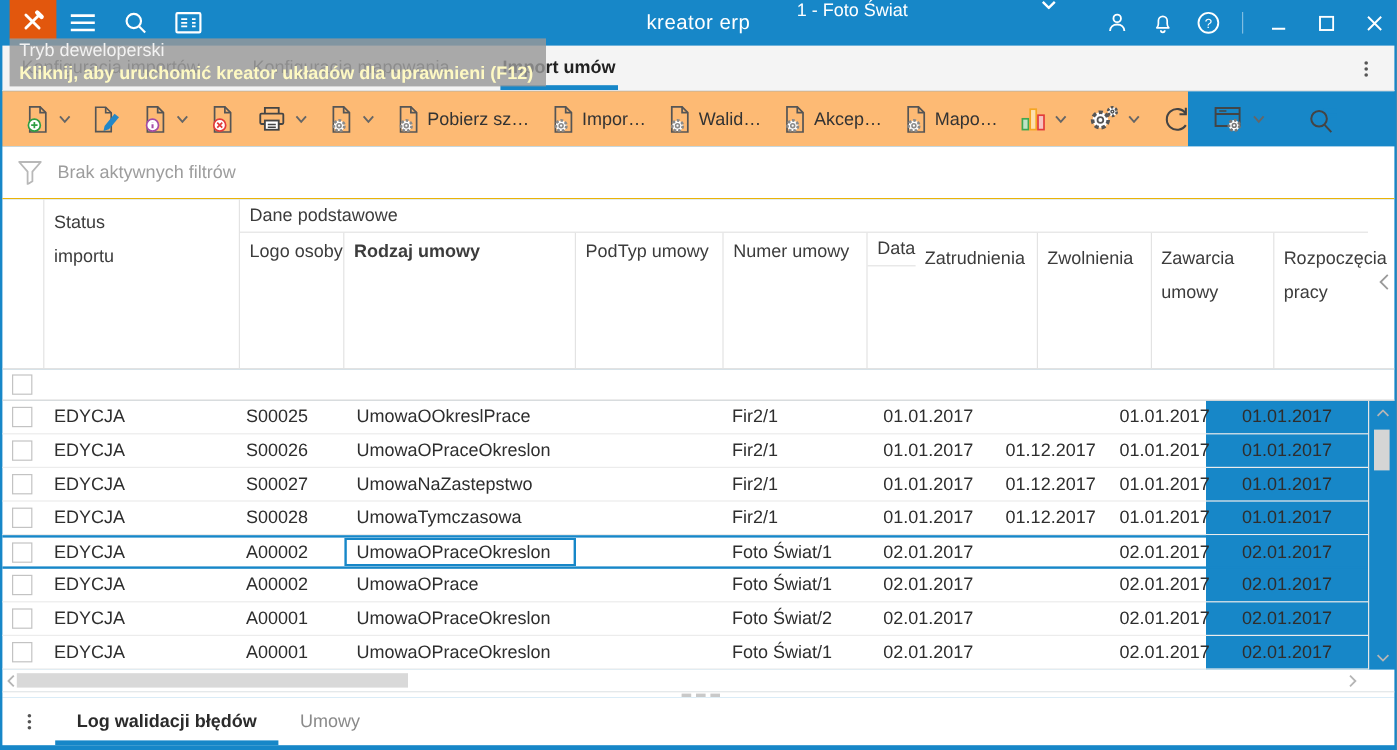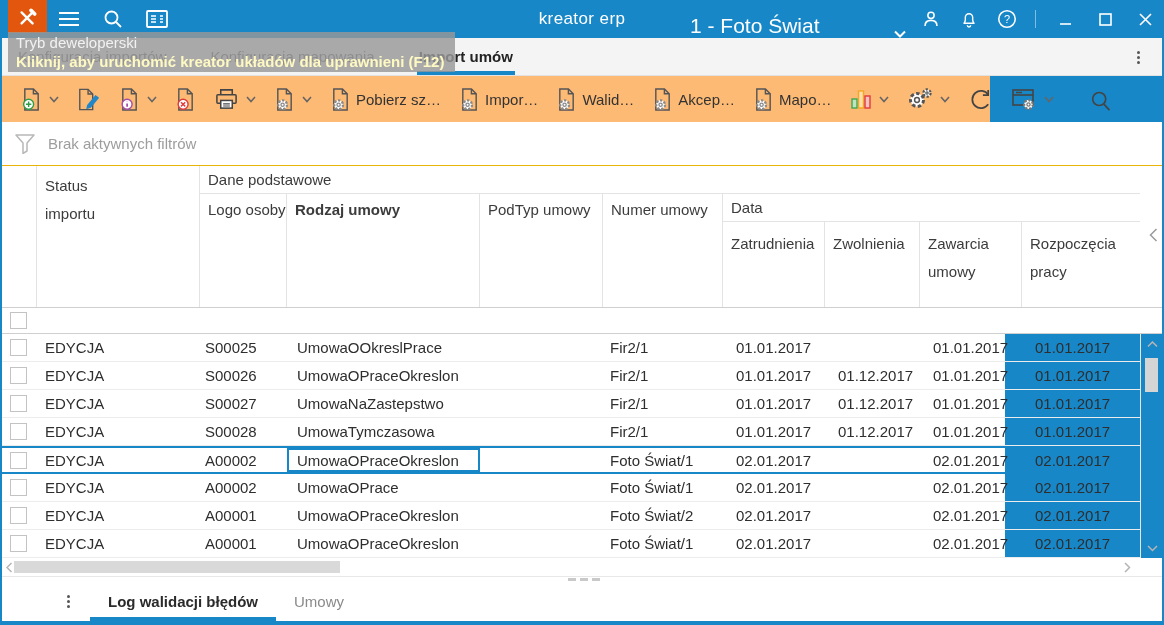--- a/index.html
+++ b/index.html
@@ -5,21 +5,21 @@
   * { margin:0; padding:0; box-sizing:border-box; }
   html,body { background:#888; }
   body { font-family:"Liberation Sans", sans-serif; }
   #app { position:relative; width:1164px; height:625px; background:#1787c8; overflow:hidden; }
 
   
   .topbar { position:absolute; top:0; left:0; width:100%; height:38px; background:#1787c8; display:flex; align-items:center; color:#fff; }
   .app-tile { position:absolute; left:8px; top:0; width:39px; height:33px; background:#e2570d; display:flex; align-items:center; justify-content:center; cursor:pointer; }
   .tb-icon { position:absolute; top:0; height:38px; width:30px; display:flex; align-items:center; justify-content:center; cursor:pointer; }
   .brand { position:absolute; left:50%; transform:translateX(-50%); top:0; height:38px; display:flex; align-items:center; font-size:17px; font-weight:500; letter-spacing:.4px; }
-  .company { position:absolute; left:690px; top:0; width:216px; height:38px; display:flex; align-items:flex-end; justify-content:space-between; font-size:21px; cursor:pointer; }
+  .company { position:absolute; left:664px; top:0; width:216px; height:38px; display:flex; align-items:flex-start; justify-content:space-between; font-size:15px; cursor:pointer; }
   .winctl { position:absolute; top:0; height:38px; width:34px; display:flex; align-items:center; justify-content:center; cursor:pointer; }
   .tb-sep { position:absolute; top:10px; width:1px; height:18px; background:rgba(255,255,255,.45); }
 
   
   .tabrow { position:absolute; top:38px; left:2px; width:1160px; height:38px; background:#f4f4f4; border-bottom:1px solid #e2e2e2; display:flex; align-items:stretch; padding-left:16px; }
   .tab { position:relative; display:flex; align-items:center; margin-right:44px; font-size:15px; color:#5a5a5a; cursor:pointer; white-space:nowrap; }
   .tab.active { color:#222; font-weight:bold; }
   .tab.active .tab-underline { position:absolute; left:-2px; right:-2px; bottom:0; height:4px; background:#1787c8; }
   .tab-kebab { position:absolute; right:12px; top:0; height:38px; width:24px; display:flex; align-items:center; justify-content:center; cursor:pointer; }
   .dots i { display:block; width:3px; height:3px; border-radius:50%; background:#555; margin:2px auto; }
@@ -47,21 +47,21 @@
   .h-check { width:35px; }
   .h-status { width:163px; padding:6px 0 0 8px; line-height:28px; }
   .h-main { width:940px; display:flex; flex-direction:column; }
   .h-group-label { height:28px; padding:5px 0 0 8px; border-bottom:1px solid #e3e3e3; }
   .h-cols { flex:1; display:flex; }
   .h-col { border-right:1px solid #e3e3e3; padding:7px 0 0 8px; }
   .h-logo { width:87px; }
   .h-rodzaj { width:193px; font-weight:bold; }
   .h-podtyp { width:123px; }
   .h-numer { width:120px; }
-  .h-data { width:417px; display:flex; flex-direction:column; border-right:none; padding:0;justify-content:center; }
+  .h-data { width:417px; display:flex; flex-direction:row; border-right:none; padding:0; }
   .h-data-cols { flex:1; display:flex; }
   .h-sub { border-right:1px solid #e3e3e3; padding:8px 0 0 8px; line-height:28px; }
   .h-zatr { width:102px; } .h-zwol { width:95px; } .h-zaw { width:102px; } .h-rozp { width:117px; border-right:none; }
   .h-gutter { width:22px; border-right:none; position:relative; }
   .collapse-chev { position:absolute; right:4px; top:62px; color:#9a9a9a; cursor:pointer; }
 
   
   .selrow { position:absolute; top:308px; left:2px; width:1160px; height:26px; background:#fff; border-bottom:1px solid #cfcfcf; display:flex; align-items:center; }
   .checkbox { display:inline-block; width:17px; height:17px; border:1px solid #c3c3c3; background:#fff; margin-left:8px; cursor:pointer; }
 
@@ -92,21 +92,21 @@
   .hscroll { position:absolute; top:558px; left:2px; width:1160px; height:18px; background:#fff; }
   .hthumb { position:absolute; left:12px; top:3px; width:326px; height:12px; background:#d9d9d9; cursor:pointer; }
   .harrow { position:absolute; top:0; height:18px; width:14px; display:flex; align-items:center; justify-content:center; color:#b5b5b5; cursor:pointer; }
 
   
   .splitter { position:absolute; top:576px; left:2px; width:1160px; height:5px; background:#fff; border-top:1px solid #e8e8e8; cursor:row-resize; }
   .grip { position:absolute; left:566px; top:1px; display:flex; gap:4px; }
   .grip i { display:block; width:8px; height:3px; background:#c9c9c9; }
 
   
-  .btabs { position:absolute; top:581px; left:2px; width:1160px; height:40px; background:#fff; display:flex; align-items:stretch;padding-left:44px; }
+  .btabs { position:absolute; top:581px; left:2px; width:1160px; height:40px; background:#fff; display:flex; align-items:stretch; }
   .btab-kebab { width:44px; display:flex; align-items:center; justify-content:center; cursor:pointer; }
   .btab { position:relative; display:flex; align-items:center; padding:0 18px; font-size:15px; color:#8a8a8a; cursor:pointer; }
   .btab.active { color:#2b2b2b; font-weight:bold; }
   .btab.active .tab-underline { position:absolute; left:0; right:0; bottom:0; height:4px; background:#1787c8; }
 
   svg { display:block; }
 </style>
 </head>
 <body>
 

